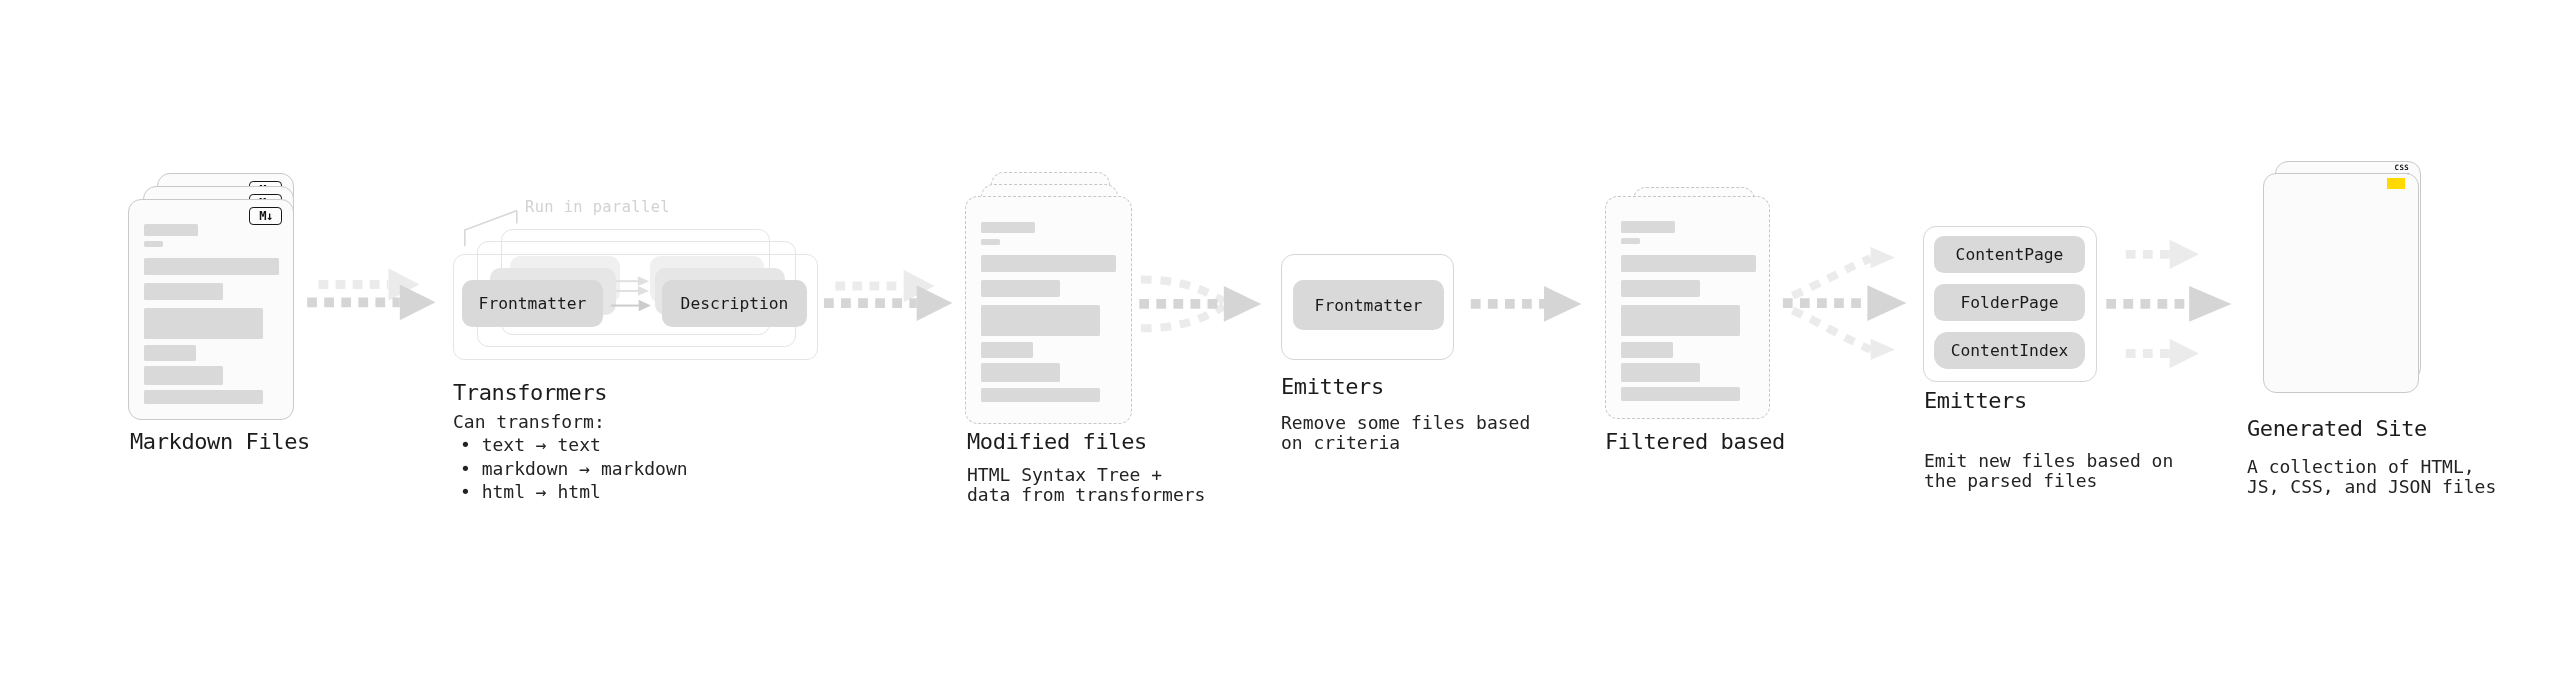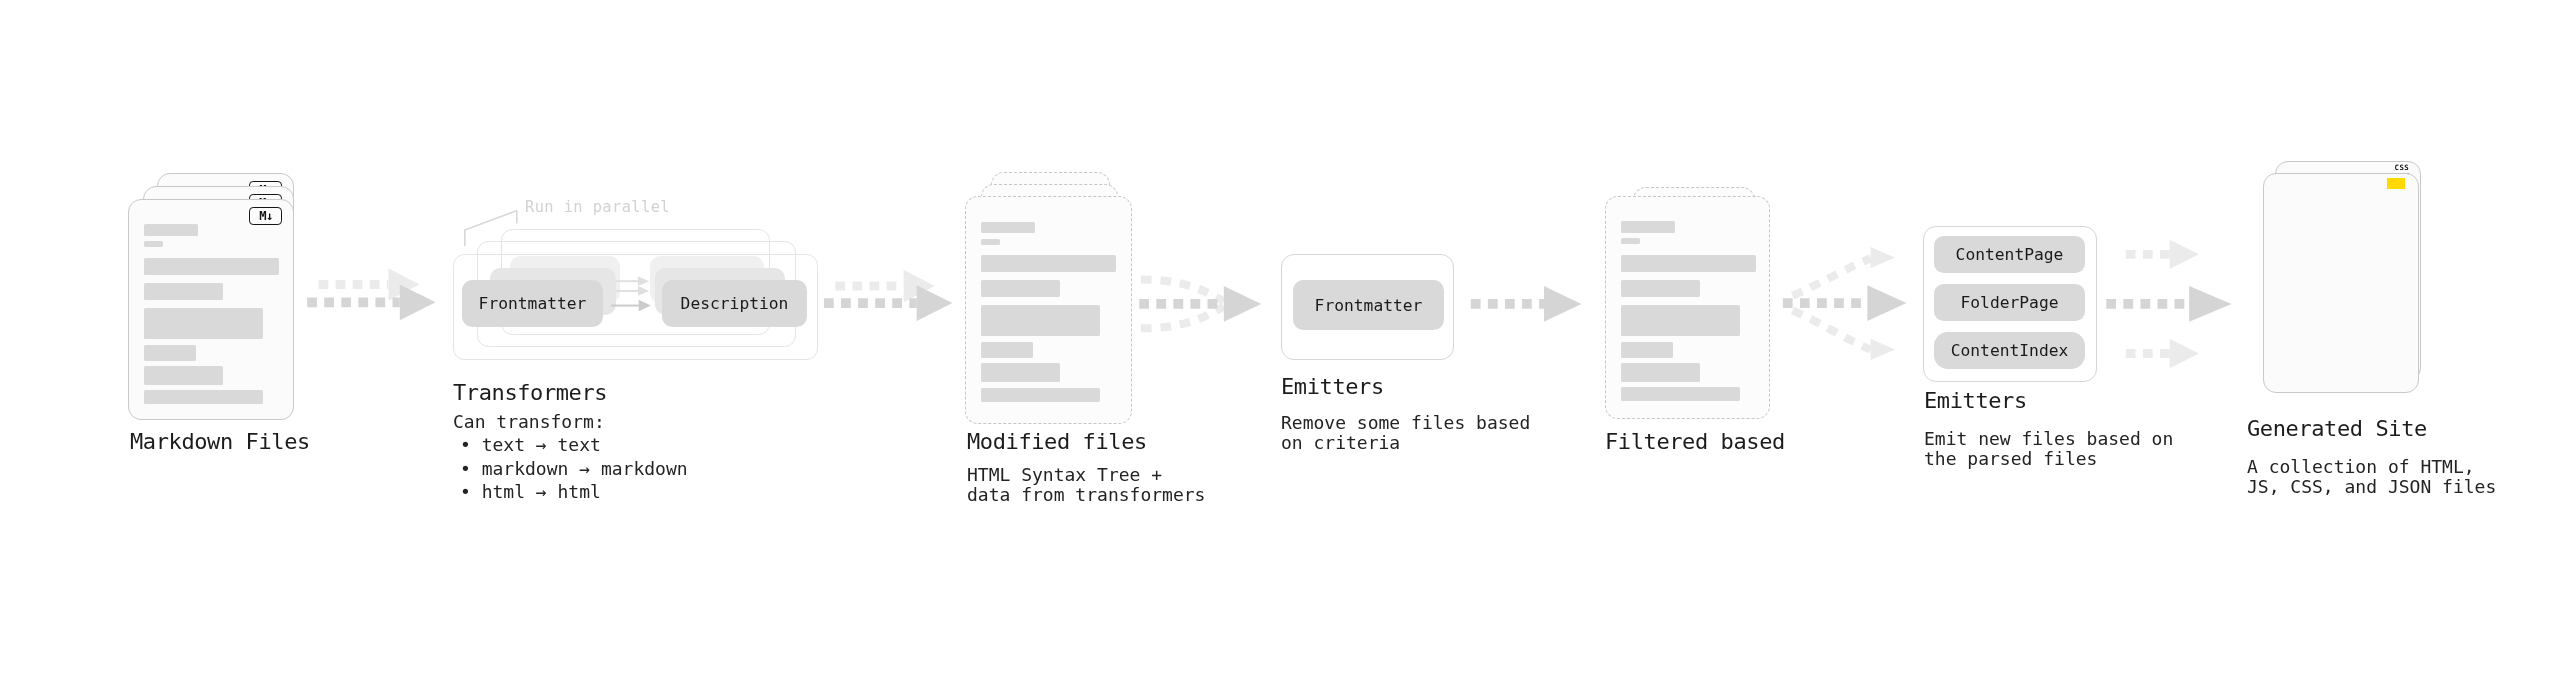--- a/index.html
+++ b/index.html
@@ -179,21 +179,21 @@
       </div>
     </div>
   </div>
   <div class="stage-label" style="left:1605px;top:429px">Filtered based</div>
 
   <div class="panel" style="left:1923px;top:226px;width:174px;height:156px"></div>
   <div class="pill" style="left:1934px;top:236px;width:151px;height:37px;border-radius:9.8px">ContentPage</div>
   <div class="pill" style="left:1934px;top:284px;width:151px;height:37px;border-radius:9.8px">FolderPage</div>
   <div class="pill" style="left:1934px;top:332px;width:151px;height:37px;border-radius:14px">ContentIndex</div>
   <div class="stage-label" style="left:1924px;top:388px">Emitters</div>
-  <div class="note" style="left:1924px;top:429px">
+  <div class="note" style="left:1924px;top:451px">
     <div>Emit new files based on</div>
     <div>the parsed files</div>
   </div>
 
   <div class="abs" style="left:2247px;top:161px;width:179px;height:253px">
     <div class="doc" style="left:28.4px;top:0;width:146px;height:220px">
       <span class="css-badge">CSS</span>
     </div>
     <div class="doc" style="left:16.3px;top:12.2px;width:156px;height:220px">
       <span class="js-badge"></span>

